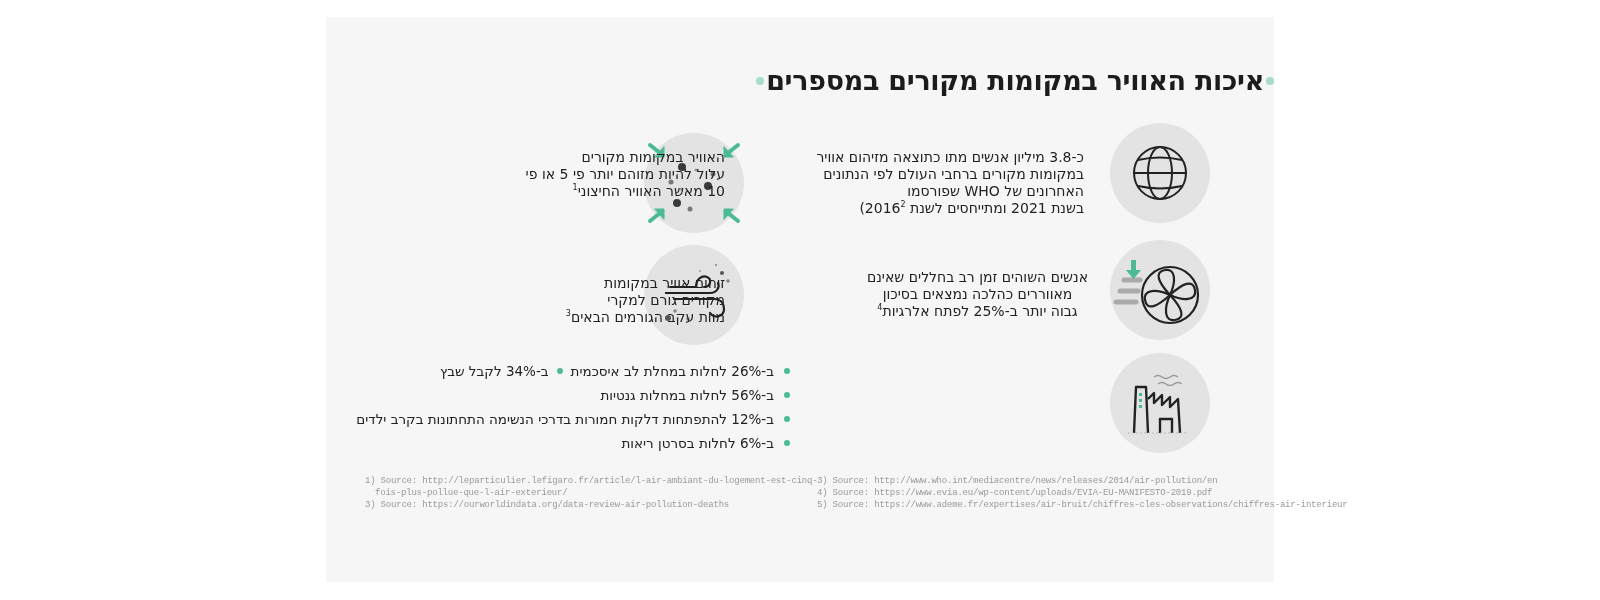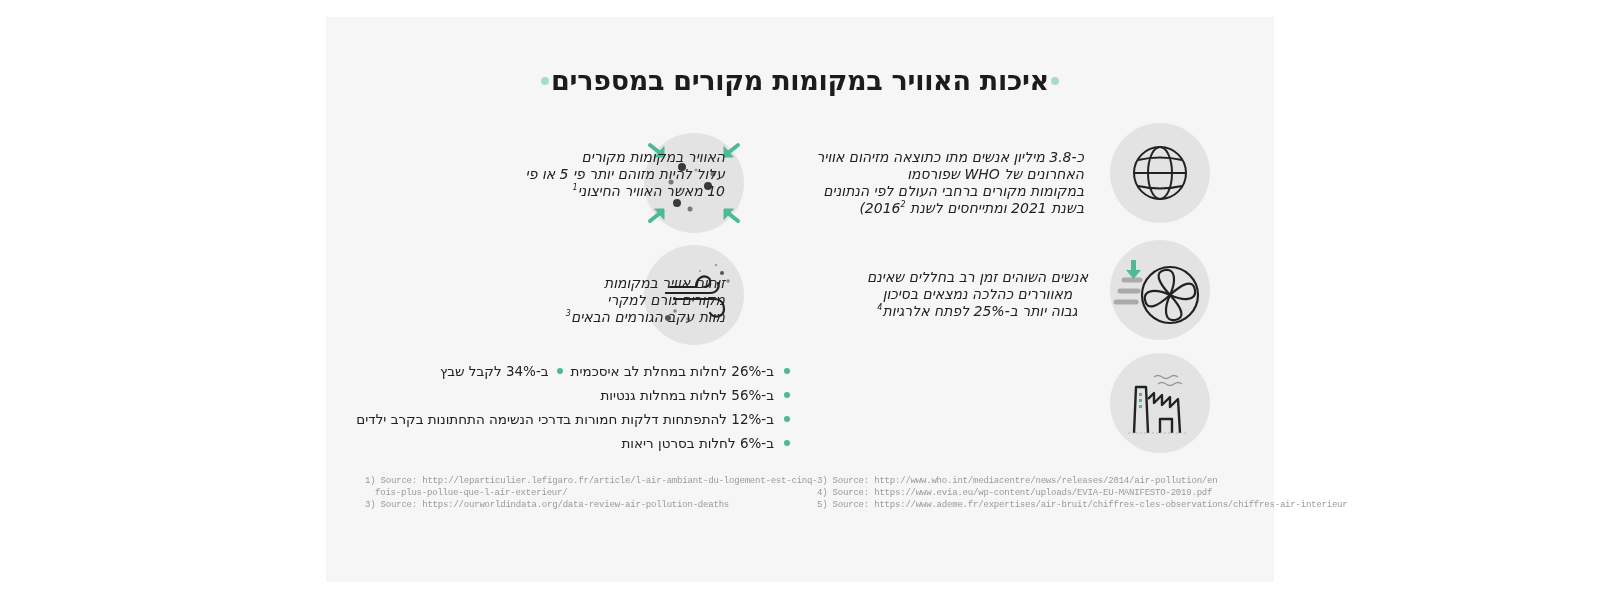--- a/index.html
+++ b/index.html
@@ -7,38 +7,37 @@
       width: 1600px; height: 600px; background: #ffffff;
       font-family: "DejaVu Sans", "Liberation Sans", sans-serif;
       position: relative; overflow: hidden;
     }
     .panel {
       position: absolute; left: 326px; top: 17px; width: 948px; height: 565px;
       background: #f6f6f6;
     }
     .title-row {
       position: absolute; top: 48px; left: 0; width: 100%;
-      display: flex; justify-content: center; align-items: center; gap: 2px;
+      display: flex; align-items: center; gap: 2px;
       direction: rtl;
     }
     .title {
       font-size: 27px; font-weight: bold; color: #1c1c1c; letter-spacing: -0.3px;
       font-family: "DejaVu Sans", sans-serif;
     }
     .tdot { width: 8px; height: 8px; border-radius: 50%; background: #a8dcc9; }
     .circle {
       position: absolute; width: 100px; height: 100px; border-radius: 50%;
       background: #e3e3e3;
     }
     .circle svg { position: absolute; left: 0; top: 0; }
     .txt {
       position: absolute; direction: rtl; text-align: right;
       font-size: 14px; line-height: 17px; color: #222;
       font-family: "DejaVu Sans", sans-serif;
-      font-style: italic;
     }
     .txt .line { display: block; white-space: nowrap; }
     sup { font-size: 8px; line-height: 0; }
 
     .bullets {
       position: absolute; direction: rtl; right: 782px; top: 361px;
       font-size: 13.5px; color: #222; font-family: "DejaVu Sans", sans-serif;
     }
     .bullets .b { display: flex; align-items: center; height: 24px; white-space: nowrap; }
     .bdot { width: 6px; height: 6px; border-radius: 50%; background: #4bba95; display: inline-block; margin-left: 10px; flex: none; }
@@ -67,22 +66,22 @@
         <circle cx="50" cy="50" r="26"></circle>
         <ellipse cx="50" cy="50" rx="12" ry="26"></ellipse>
         <line x1="24" y1="50" x2="76" y2="50"></line>
         <path d="M28 37 Q50 32 72 37"></path>
         <path d="M28 63 Q50 68 72 63"></path>
       </g>
     </svg>
   </div>
   <div class="txt" style="right:190px; top:132px;">
     <span class="line">כ-3.8 מיליון אנשים מתו כתוצאה מזיהום אוויר</span>
+    <span class="line">במקומות מקורים ברחבי העולם לפי הנתונים</span>
     <span class="line">האחרונים של WHO שפורסמו</span>
-    <span class="line">במקומות מקורים ברחבי העולם לפי הנתונים</span>
     <span class="line"><span>בשנת 2021 ומתייחסים לשנת 2016</span><sup>2</sup><span>)</span></span>
   </div>
 
   <div class="circle" style="left:318px; top:116px;">
     <svg width="100" height="100" viewBox="0 0 100 100">
       <g fill="#3a3a3a">
         <circle cx="38" cy="34" r="4"></circle>
           <circle cx="64" cy="53" r="4"></circle>
           <circle cx="33" cy="70" r="4"></circle>
         <circle cx="69" cy="41" r="2.5" fill="#777"></circle>

